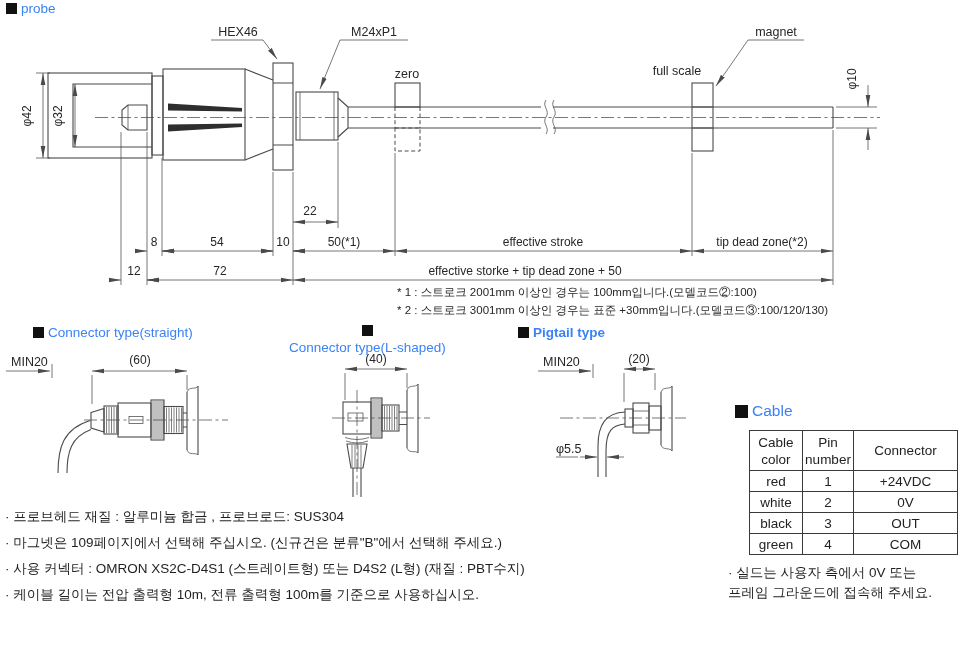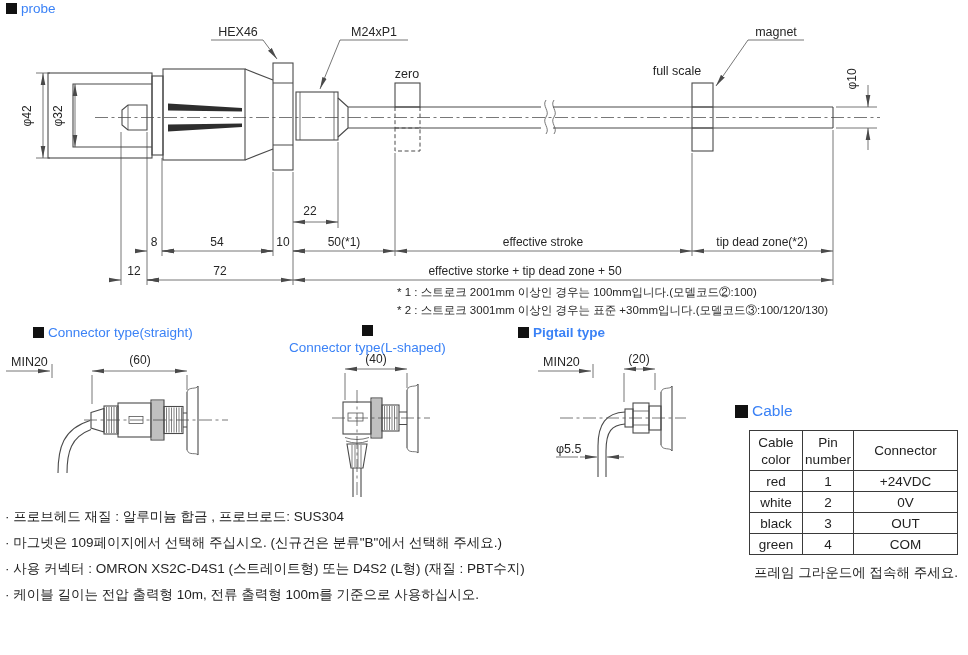--- a/index.html
+++ b/index.html
@@ -22,21 +22,21 @@
   .sq.big{width:13px;height:13px;}
   .cable-title{font-size:15.5px;}
   .cable-table{position:absolute;left:749px;top:430px;border-collapse:collapse;table-layout:fixed;}
   .cable-table th,.cable-table td{border:1.6px solid #3a3a3a;font-size:13.5px;font-weight:400;
       text-align:center;vertical-align:middle;padding:0;color:#222;}
   .cable-table th{height:39px;}
   .cable-table td{height:20px;}
   .th-line{display:block;line-height:17px;}
   .th-line:empty{display:none;}
   .cable-note{position:absolute;left:728px;top:563px;font-size:13.5px;line-height:20px;color:#1f1f1f;white-space:nowrap;}
-  .cable-note .l2{margin-left:26px;}
+  .cable-note .l2{margin-left:0;}
   .footnotes{position:absolute;left:5px;top:504px;font-size:13.5px;line-height:25.9px;color:#1f1f1f;white-space:nowrap;}
 </style>
 </head>
 <body>
 
 <div class="page">
 
   <div class="sec-title" style="left:6px;top:1px;">
     <span class="sq"></span>
     <span>probe</span>
@@ -296,20 +296,21 @@
       </tr>
       <tr>
         <td>green</td>
         <td>4</td>
         <td>COM</td>
       </tr>
     </tbody>
   </table>
 
   <div class="cable-note">
+    <div>· 실드는 사용자 측에서 0V 또는</div>
     <div class="l2">프레임 그라운드에 접속해 주세요.</div>
   </div>
 
   <div class="footnotes">
     <div>· 프로브헤드 재질 : 알루미늄 합금 , 프로브로드: SUS304</div>
     <div>· 마그넷은 109페이지에서 선택해 주십시오. (신규건은 분류"B"에서 선택해 주세요.)</div>
     <div>· 사용 커넥터 : OMRON XS2C-D4S1 (스트레이트형) 또는 D4S2 (L형) (재질 : PBT수지)</div>
     <div>· 케이블 길이는 전압 출력형 10m, 전류 출력형 100m를 기준으로 사용하십시오.</div>
   </div>
 

